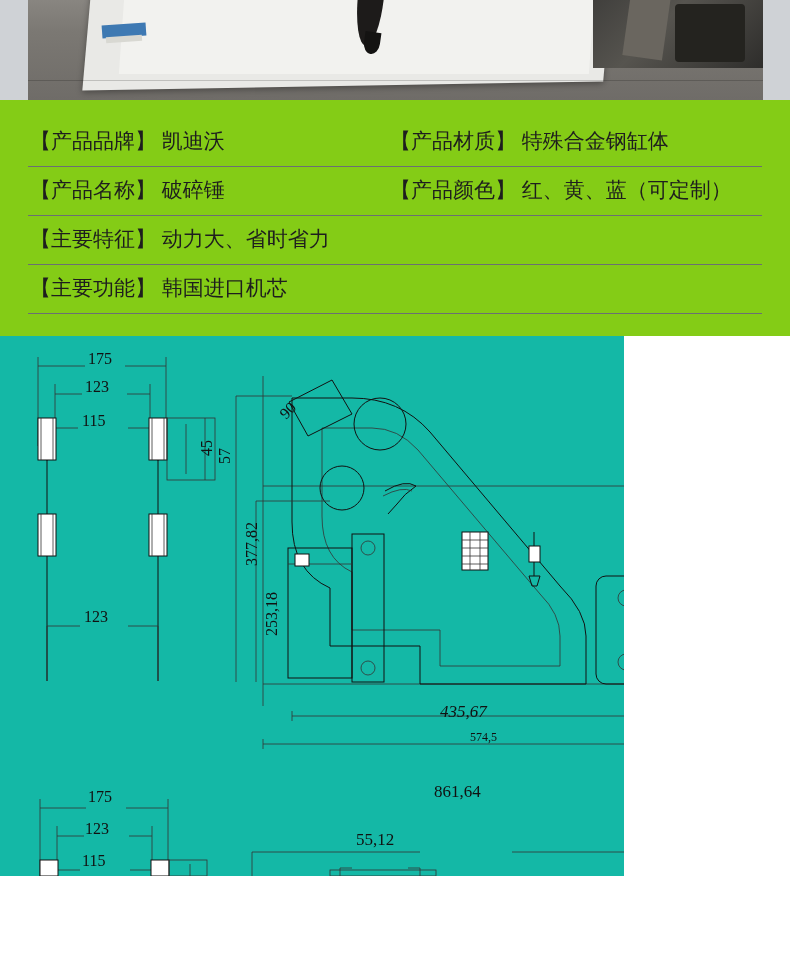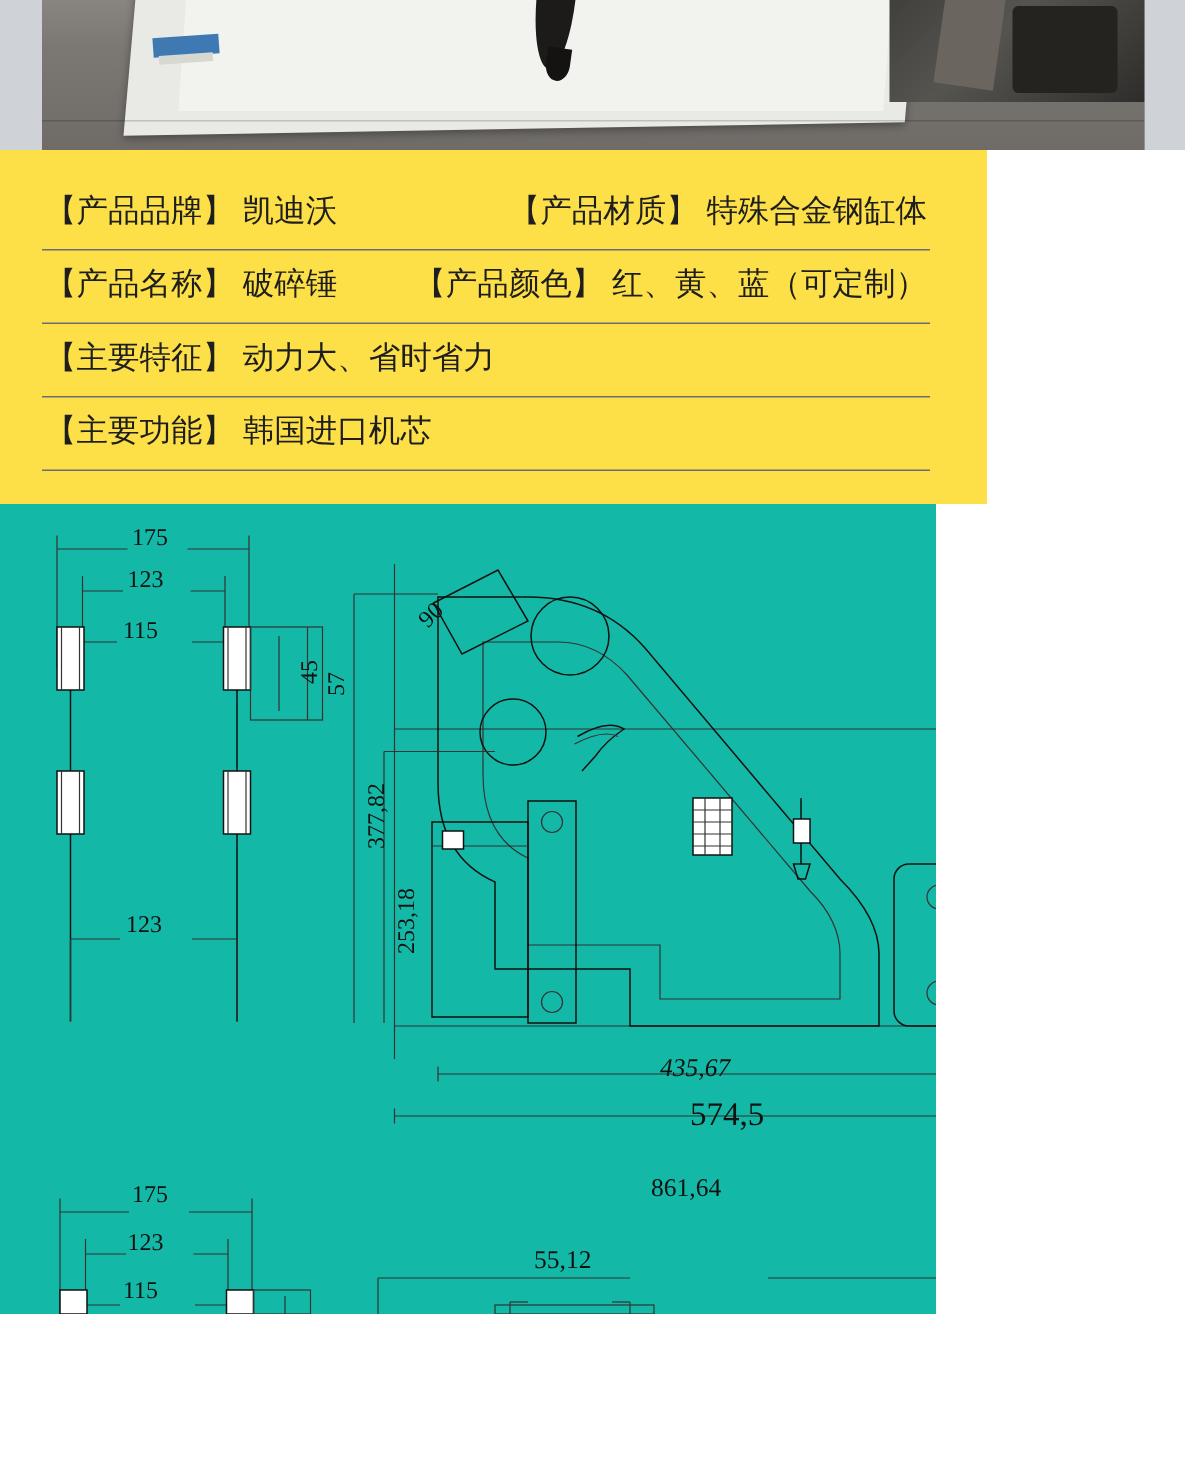--- a/index.html
+++ b/index.html
@@ -129,23 +129,23 @@
     position: absolute;
     left: 0;
     right: 0;
     top: 84px;
     height: 1px;
     background: rgba(0,0,0,.18);
   }
 
   
   .spec-wrap {
-    width: 658px;
-    background: #fde047;
-    padding: 18px 38px 22px 28px;
+    width: 790px;
+    background: #84cc16;
+    padding: 18px 28px 22px 28px;
   }
   .spec-row {
     display: flex;
     border-bottom: 1px solid #6b6f73;
     padding: 8px 2px 10px 2px;
   }
   .spec-cell {
     font-size: 21px;
     line-height: 30px;
     color: #1e1e1e;
@@ -410,21 +410,21 @@
   <div class="dim-text" style="left:85px; top:42px;">123</div>
   <div class="dim-text" style="left:82px; top:76px;">115</div>
   <div class="dim-text rot" style="left:198px; top:120px;">45</div>
   <div class="dim-text rot" style="left:216px; top:128px;">57</div>
   <div class="dim-text" style="left:84px; top:272px;">123</div>
 
   <div class="dim-text rot45" style="left:276px; top:74px;">90</div>
   <div class="dim-text rot" style="left:243px; top:230px;">377,82</div>
   <div class="dim-text rot" style="left:263px; top:300px;">253,18</div>
   <div class="dim-text" style="left:440px; top:366px; font-size:17px;font-style:italic;">435,67</div>
-  <div class="dim-text" style="left:460px; top:394px; font-size:22px;">574,5</div>
+  <div class="dim-text" style="left:470px; top:394px; font-size:12px;">574,5</div>
 
   <div class="dim-text" style="left:88px; top:452px;">175</div>
   <div class="dim-text" style="left:85px; top:484px;">123</div>
   <div class="dim-text" style="left:82px; top:516px;">115</div>
   <div class="dim-text" style="left:434px; top:446px; font-size:17px;">861,64</div>
   <div class="dim-text" style="left:356px; top:478px; font-size:17px;margin-top:16px;">55,12</div>
 
 </div>
 
 </body></html>

